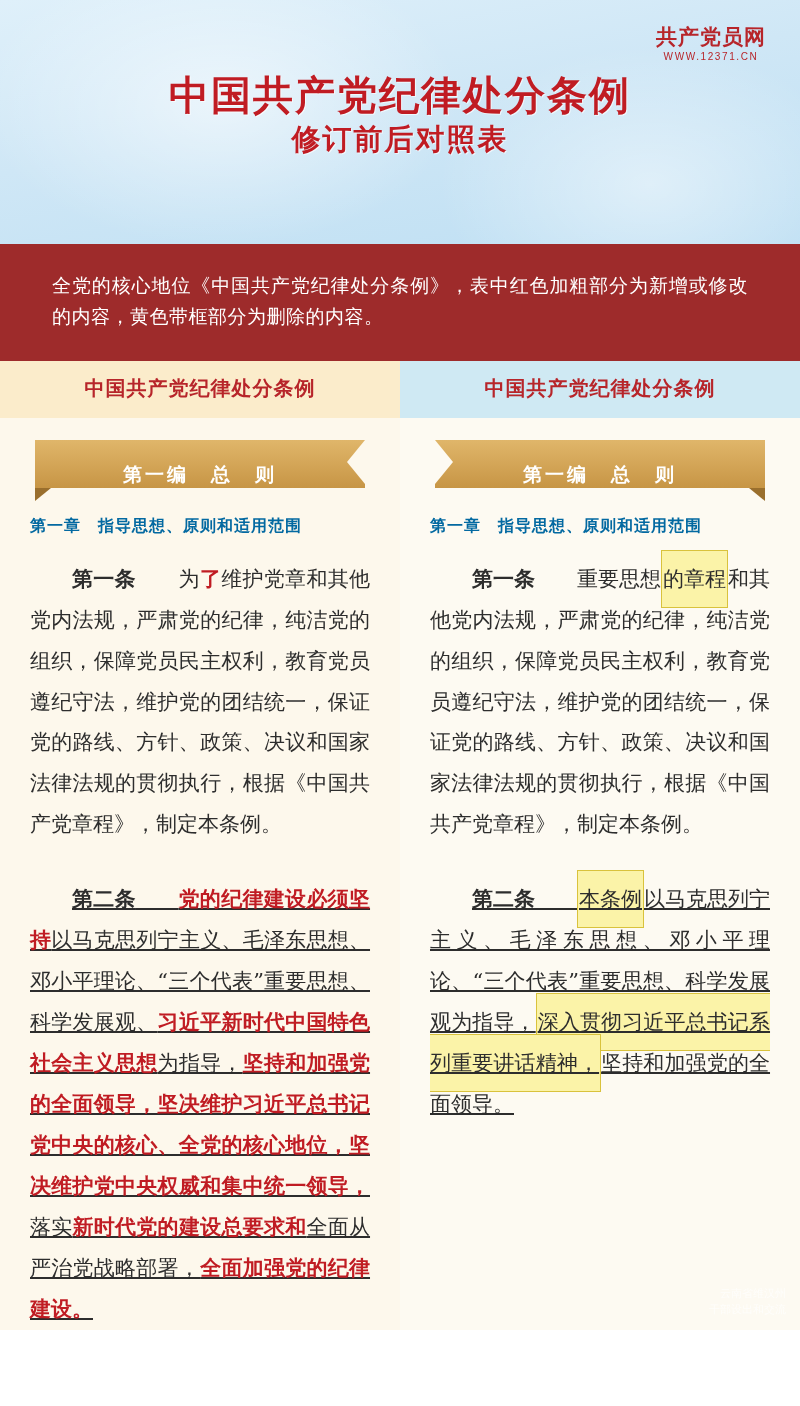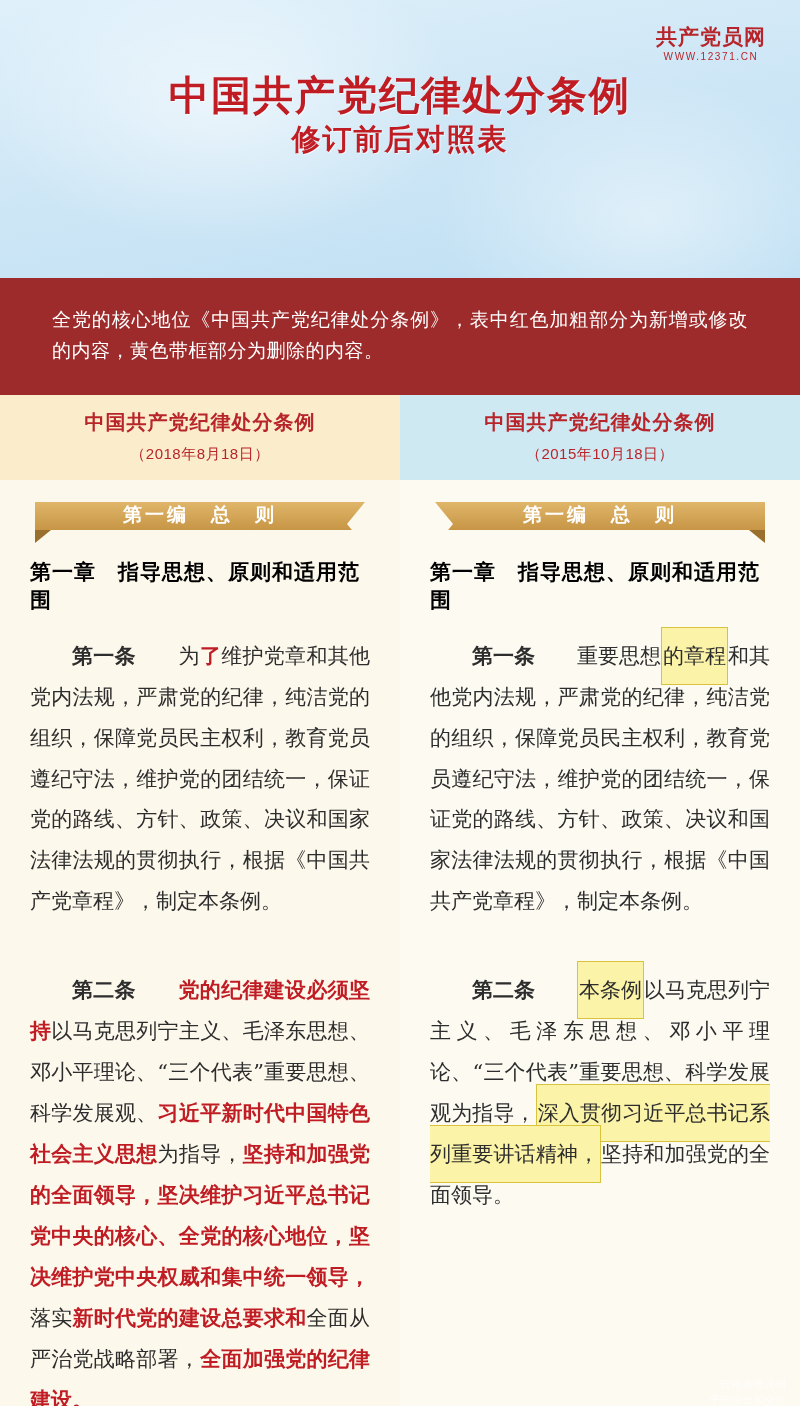--- a/index.html
+++ b/index.html
@@ -8,21 +8,21 @@
     width: 800px; height: 1406px;
     font-family: "Liberation Sans", "DejaVu Sans", sans-serif;
   }
   body { background: #ffffff; overflow: hidden; }
 
   .page { position: relative; width: 800px; height: 1406px; overflow: hidden; }
 
   
   .header {
     position: relative;
-    height: 278px;
+    height: 244px;
     background: linear-gradient(170deg, #dff0fa 0%, #cfe7f6 45%, #bedff3 100%);
     overflow: hidden;
   }
   .header:before {
     content: "";
     position: absolute; left: -40px; top: -60px;
     width: 520px; height: 320px;
     background: radial-gradient(ellipse at center, rgba(255,255,255,.55), rgba(255,255,255,0) 65%);
   }
   .header:after {
@@ -101,23 +101,23 @@
     margin-top: 9px;
     font-size: 15px;
     color: #b7252a;
     letter-spacing: .5px;
   }
 
   
   .ribbon-wrap { padding: 22px 0 6px 0; display: flex; justify-content: center; }
   .ribbon {
     position: relative;
-    width: 330px; height: 28px;
+    width: 330px; height: 48px;
     background: linear-gradient(180deg, #e0b66a 0%, #c79545 100%);
-    display: flex; align-items: flex-start; justify-content: center;
+    display: flex; align-items: flex-end; justify-content: center;
     color: #ffffff;
     font-family: "DejaVu Serif", serif;
     font-weight: bold;
     font-size: 19px;
     letter-spacing: 3px;
   }
   .ribbon-left:before, .ribbon-right:before {
     content: "";
     position: absolute; top: 0;
     width: 0; height: 0;
@@ -143,35 +143,35 @@
     width: 0; height: 0;
     border-top: 13px solid #9a6f2d;
   }
   .tail-l { left: 0;  border-right: 16px solid transparent; }
   .tail-r { right: 0; border-left: 16px solid transparent; }
 
   .chapter {
     margin: 22px 30px 0 30px;
     font-family: Liberation Sans, sans-serif;
     font-weight: bold;
-    font-size: 21px;
-    color: #000000;
+    font-size: 16px;
+    color: #0369a1;
     letter-spacing: 1px;
   }
 
   .body-text {
     margin: 22px 30px 0 30px;
     font-family: "DejaVu Serif", serif;
     font-size: 21px;
     line-height: 1.95;
     color: #2d2d2d;
     text-align: justify;
     text-indent: 2em;
   }
-  .body-text.para2 { margin-top: 48px; }
+  .body-text.para2 { margin-top: 34px; text-decoration: underline; }
 
   .em-red {
     color: #c01c23;
     font-weight: bold;
   }
   .del {
     background: #fbf3a8;
     border: 1px solid #d9c23c;
     padding: 16px 1px;
   }
@@ -202,21 +202,20 @@
     </div>
   </div>
 
   <div class="intro">全党的核心地位《中国共产党纪律处分条例》，表中红色加粗部分为新增或修改的内容，黄色带框部分为删除的内容。</div>
 
   <div class="columns">
 
     <div class="col col-left">
       <div class="col-head col-head-left">
         <div class="col-head-title">中国共产党纪律处分条例</div>
-        <div class="col-head-date">（2018年8月18日）</div>
       </div>
 
       <div class="ribbon-wrap">
         <div class="ribbon ribbon-left">
           <span>第一编　总　则</span>
           <span class="tail tail-l"></span>
         </div>
       </div>
 
       <div class="chapter">第一章　指导思想、原则和适用范围</div>
@@ -226,21 +225,20 @@
       </div>
 
       <div class="body-text para2">
         <b>第二条</b>　　<span class="em-red">党的纪律建设必须坚持</span><span>以马克思列宁主义、毛泽东思想、邓小平理论、“三个代表”重要思想、科学发展观、</span><span class="em-red">习近平新时代中国特色社会主义思想</span><span>为指导，</span><span class="em-red">坚持和加强党的全面领导，坚决维护习近平总书记党中央的核心、全党的核心地位，坚决维护党中央权威和集中统一领导，</span><span>落实</span><span class="em-red">新时代党的建设总要求和</span><span>全面从严治党战略部署，</span><span class="em-red">全面加强党的纪律建设。</span>
       </div>
     </div>
 
     <div class="col col-right">
       <div class="col-head col-head-right">
         <div class="col-head-title">中国共产党纪律处分条例</div>
-        <div class="col-head-date">（2015年10月18日）</div>
       </div>
 
       <div class="ribbon-wrap">
         <div class="ribbon ribbon-right">
           <span>第一编　总　则</span>
           <span class="tail tail-r"></span>
         </div>
       </div>
 
       <div class="chapter">第一章　指导思想、原则和适用范围</div>

